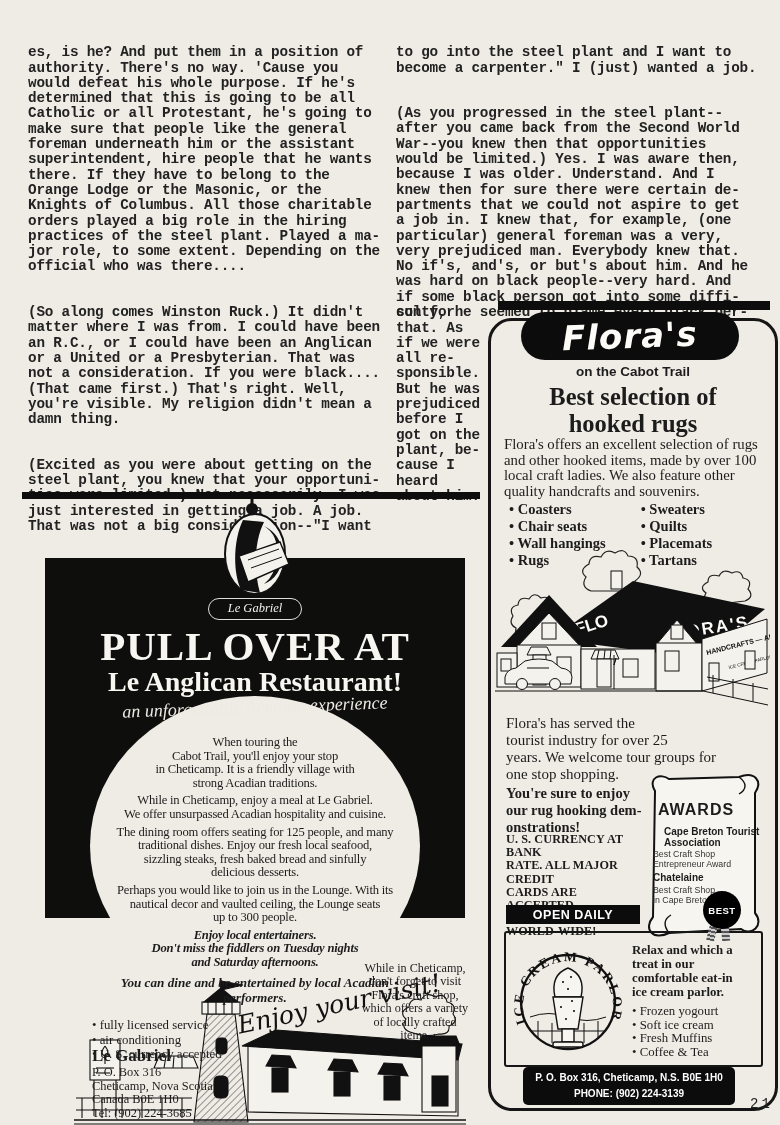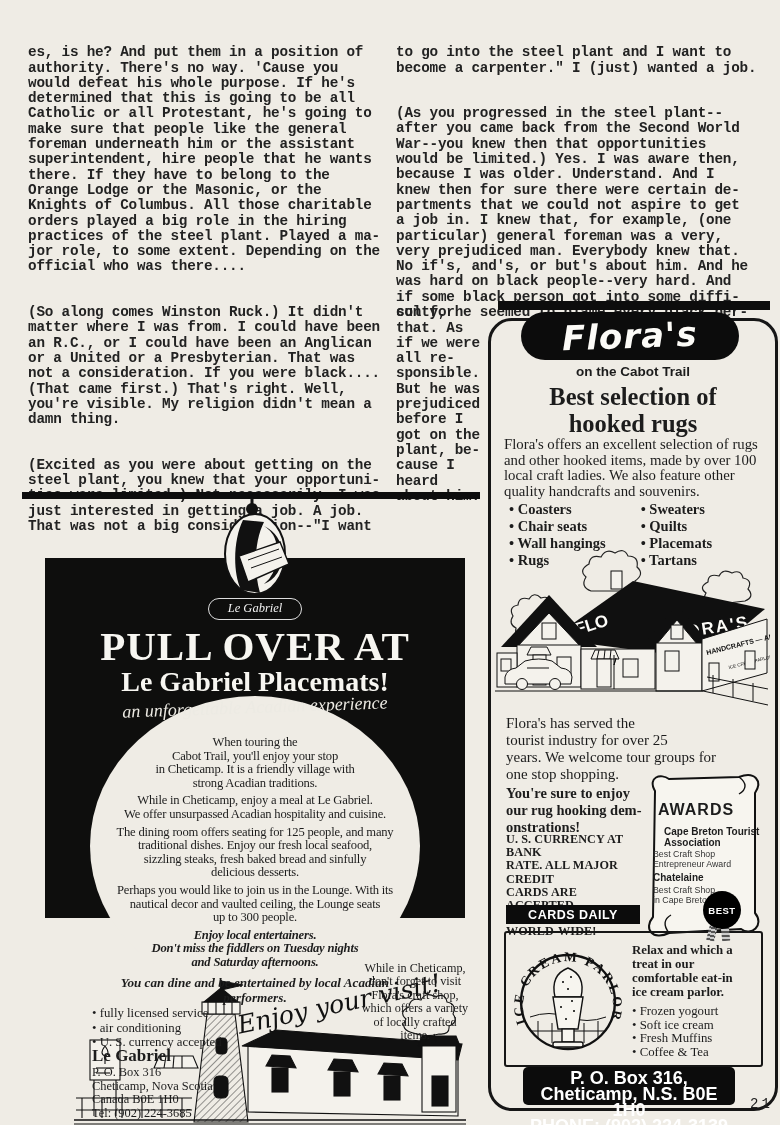--- a/index.html
+++ b/index.html
@@ -39,21 +39,21 @@
   .aw-sub{left:16px;width:100px;font-family:"Liberation Sans","DejaVu Sans",sans-serif;font-size:8.8px;line-height:9.6px;color:#333;}
   .fl-badge{left:66px;top:122px;width:38px;height:38px;background:#000000;border-radius:50%;z-index:2;
       display:flex;align-items:center;justify-content:center;color:#fff;
       font-family:"Liberation Sans","DejaVu Sans",sans-serif;font-weight:bold;font-size:9.5px;letter-spacing:.5px;}
   .fl-ribbon{width:8px;height:24px;background:repeating-linear-gradient(0deg,#555 0 2px,#ccc 2px 4px);z-index:1;}
   .fl-icebox{left:13px;top:610px;width:255px;height:132px;border:2.5px solid #161616;border-radius:3px;}
   .ic-text{left:126px;top:10px;width:122px;}
   .ic-blurb{font-weight:bold;font-size:12.8px;line-height:14px;margin:0 0 6px 0;}
   .ic-menu{font-size:12.8px;line-height:13.5px;}
   .fl-footer{left:32px;top:746px;width:212px;height:38px;background:#0c0c0c;border-radius:5px;color:#fff;
-      font-family:"Liberation Sans","DejaVu Sans",sans-serif;font-weight:bold;font-size:18px;line-height:16px;
+      font-family:"Liberation Sans","DejaVu Sans",sans-serif;font-weight:bold;font-size:10px;line-height:16px;
       text-align:center;padding-top:3px;box-sizing:border-box;}
   
   #legabriel-ad{left:40px;top:498px;width:430px;height:627px;}
   .lg-black{left:5px;top:60px;width:420px;height:360px;background:#0e0e0d;z-index:1;}
   .lg-ellipse{left:50px;top:198px;width:330px;height:300px;background:#efece5;border-radius:50%;z-index:2;}
   .lg-logo{left:50%;transform:translateX(-50%);top:-2px;z-index:5;}
   .lg-label{left:50%;transform:translateX(-50%);top:100px;width:92px;height:20px;border:1.5px solid #dedede;
       border-radius:12px;background:#0e0e0d;color:#f2f2f2;font-style:italic;font-size:12.5px;line-height:19px;
       text-align:center;z-index:6;}
   .lg-h1{left:0;top:124px;width:100%;text-align:center;color:#f7f6f1;font-weight:bold;font-size:41px;
@@ -61,21 +61,21 @@
   .lg-h2{left:0;top:168px;width:100%;text-align:center;color:#f7f6f1;font-weight:bold;font-size:28px;z-index:3;}
   .lg-script{left:0;top:199px;width:100%;text-align:center;color:#eceae3;font-style:italic;font-size:18px;
       transform:rotate(-2deg);z-index:3;}
   .lg-circletext{left:55px;top:238px;width:320px;text-align:center;font-size:12.6px;line-height:13.6px;
       letter-spacing:-0.2px;z-index:4;}
   .lg-circletext p{margin:0 0 4px 0;white-space:pre-line;}
   .lg-circletext .em{font-weight:bold;font-style:italic;}
   .lg-dine{left:40px;top:478px;width:350px;text-align:center;font-weight:bold;font-style:italic;
       font-size:13.2px;line-height:14.5px;z-index:4;}
   .lg-illu{left:30px;top:482px;z-index:2;}
-  .lg-features{left:52px;top:508px;font-size:12.8px;line-height:14.5px;z-index:4;}
+  .lg-features{left:52px;top:520px;font-size:12.8px;line-height:14.5px;z-index:4;}
   .lg-contact-name{left:52px;top:548px;font-weight:bold;font-size:17px;z-index:4;}
   .lg-contact-addr{left:52px;top:568px;font-size:12.4px;line-height:13.5px;z-index:4;}
   .lg-script2{left:195px;top:488px;width:240px;font-style:italic;font-size:25px;color:#111;
       transform:rotate(-12deg);z-index:4;font-family:"DejaVu Serif","Liberation Serif",serif;}
   .lg-floras-note{left:320px;top:464px;width:110px;text-align:center;font-size:12.2px;line-height:13.4px;z-index:4;}
   .page-num{left:750px;top:1096px;font-family:"Liberation Mono","DejaVu Sans Mono",monospace;
       font-size:14px;letter-spacing:3px;color:#222;}
   .li{white-space:nowrap;}
 </style>
 </head>
@@ -229,21 +229,21 @@
 years. We welcome  tour groups for
 one stop shopping.</div>
   <div class="abs fl-demo pre">You're sure to enjoy
 our rug hooking dem-
 onstrations!</div>
   <div class="abs fl-currency pre">U. S. CURRENCY AT BANK
 RATE.  ALL MAJOR CREDIT
 CARDS ARE ACCEPTED,
 AND WE ALSO SHIP
 WORLD-WIDE!</div>
-  <div class="abs fl-opendaily">CARDS DAILY</div>
+  <div class="abs fl-opendaily">OPEN DAILY</div>
 
   <div class="abs fl-awards">
     <svg width="134" height="180" viewBox="0 0 134 180" class="abs" style="left:0;top:0;">
       <path d="M18,22 C10,8 24,4 32,10 L102,8 C118,2 126,12 118,24 L118,144 C128,156 114,168 104,160 L32,164 C16,172 6,160 16,148 Z" fill="#f7f5ef" stroke="#111" stroke-width="2"></path>
       <path d="M102,8 C110,14 110,20 102,25" fill="none" stroke="#111" stroke-width="1.4"></path>
       <path d="M32,164 C26,156 27,150 34,146" fill="none" stroke="#111" stroke-width="1.4"></path>
     </svg>
     <div class="abs aw-title">AWARDS</div>
     <div class="abs aw-name" style="top:58px;padding-left:11px;">Cape Breton Tourist Association</div>
     <div class="abs aw-sub pre" style="top:81px;">Best Craft Shop
@@ -317,21 +317,21 @@
     <ellipse cx="51" cy="58" rx="30" ry="40" fill="#f4f2ec" stroke="#111" stroke-width="2"></ellipse>
     <path d="M39,24 C30,42 28,74 37,94 L56,97 C49,72 51,44 60,26 Z" fill="#111"></path>
     <path d="M60,30 q15,9 13,31 q-2,19 -13,27 q17,-7 19,-29 q-2,-21 -19,-29 z" fill="#111"></path>
     <polygon points="35,60 76,46 85,68 44,86" fill="#f4f2ec" stroke="#111" stroke-width="1.4"></polygon>
     <line x1="44" y1="64" x2="75" y2="53" stroke="#111"></line>
     <line x1="47" y1="72" x2="78" y2="61" stroke="#111"></line>
   </svg>
   <div class="abs lg-label">Le Gabriel</div>
 
   <div class="abs lg-h1">PULL OVER AT</div>
-  <div class="abs lg-h2">Le Gabriel Placemats!</div>
+  <div class="abs lg-h2">Le Anglican Restaurant!</div>
   <div class="abs lg-script">an unforgettable Acadian experience</div>
 
   <div class="abs lg-circletext">
     <p>When touring the
 Cabot Trail, you'll enjoy your stop
 in Cheticamp. It is a friendly village with
 strong Acadian traditions.</p>
     <p>While in Cheticamp, enjoy a meal at Le Gabriel.
 We offer unsurpassed Acadian hospitality and cuisine.</p>
     <p>The dining room offers seating for 125 people, and many

